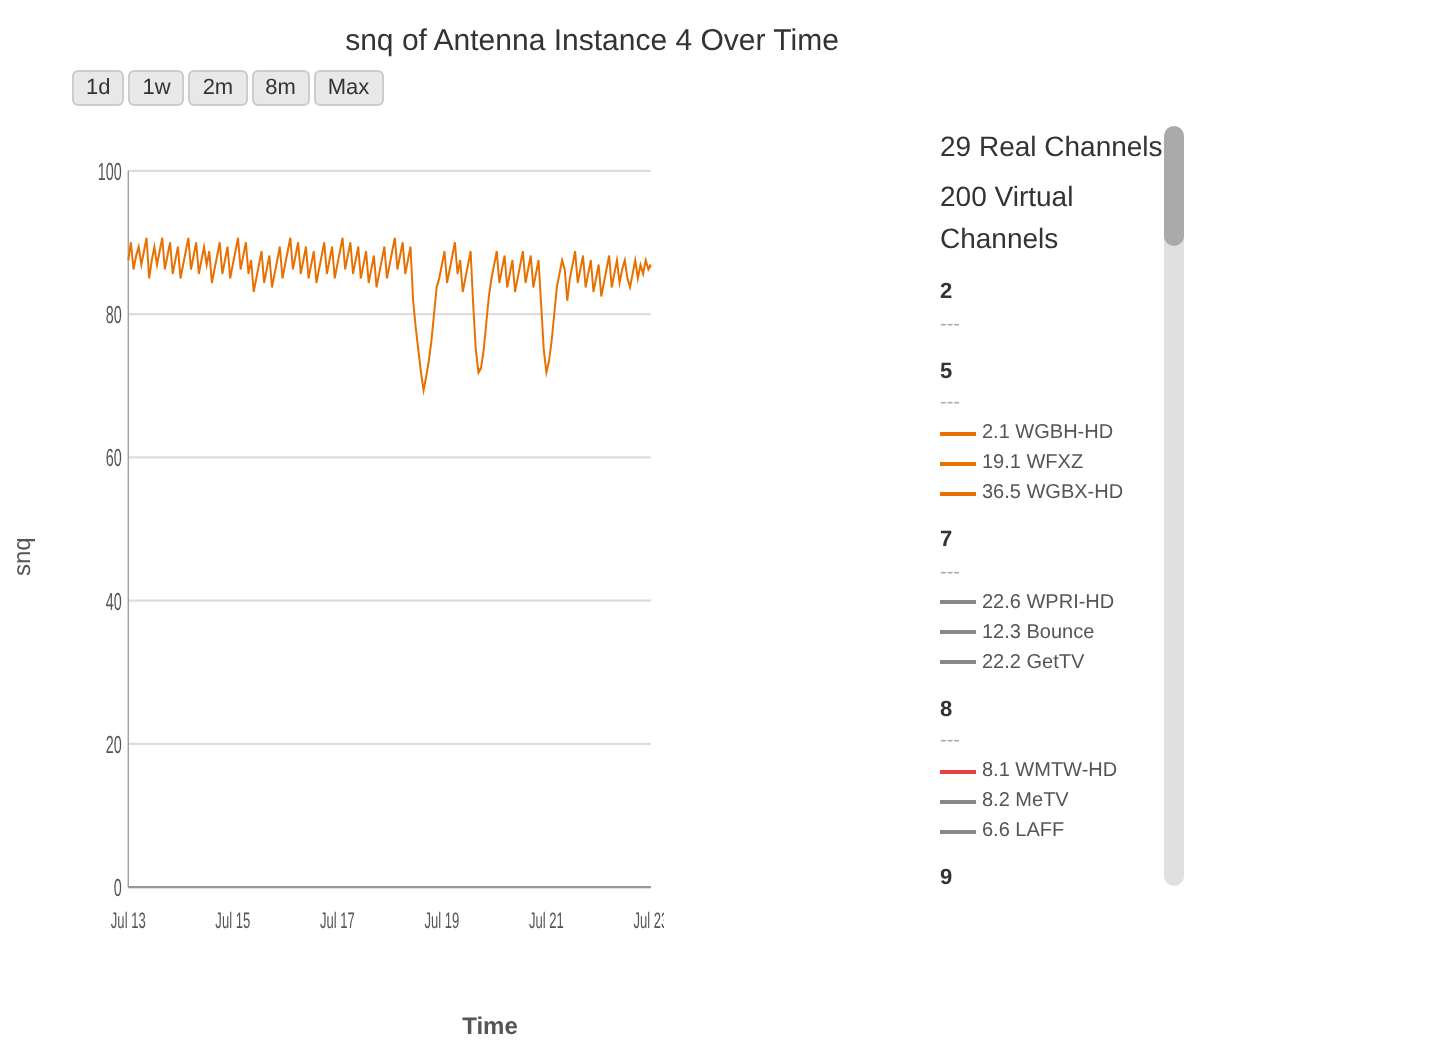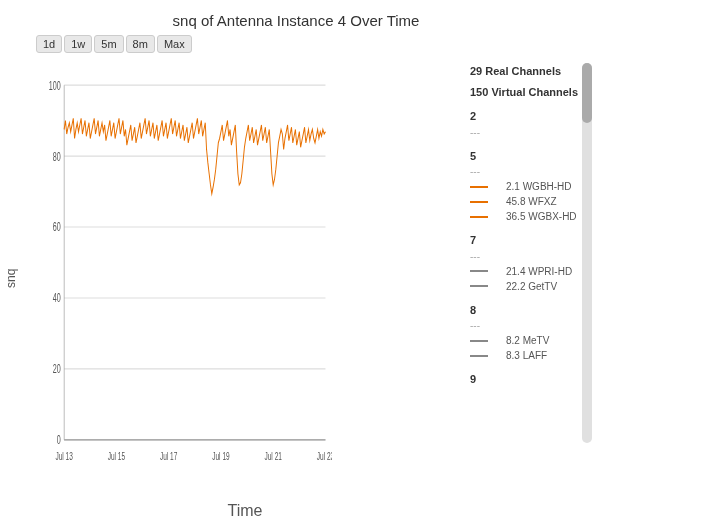--- a/index.html
+++ b/index.html
@@ -84,53 +84,54 @@
       font-size: 10px;
       color: #333;
       padding-top: 30px;
       padding-left: 8px;
       position: relative;
       overflow-y: auto;
       max-height: 420px;
       line-height: 1.5;
     }
     .legend-header {
-      font-size: 11px;
-      font-weight: bold;
+      font-size: 14px;
+      font-weight: normal;
       color: #333;
       margin-bottom: 4px;
     }
     .legend-group-num {
       font-size: 11px;
       font-weight: bold;
       margin-top: 8px;
       color: #333;
     }
     .legend-dash {
       color: #aaa;
       font-size: 10px;
     }
     .legend-item {
       display: flex;
       align-items: center;
-      gap: 18px;
+      gap: 3px;
       font-size: 10px;
       color: #555;
     }
     .legend-color-line {
       width: 18px;
       height: 2px;
       display: inline-block;
     }
     .x-axis-label {
       text-align: center;
-      font-size: 16px;
+      font-size: 12px;
       color: #555;
       margin-top: -10px;
       margin-bottom: 4px;
+      font-weight: bold;
     }
     .scrollbar-indicator {
       position: absolute;
       right: 0;
       top: 30px;
       width: 10px;
       height: 380px;
       background: #e0e0e0;
       border-radius: 5px;
     }
@@ -148,21 +149,21 @@
 
 <div class="chart-container">
   <div class="chart-title">snq of Antenna Instance 4 Over Time</div>
   <div class="chart-body">
     <div class="y-axis-label">snq</div>
     <div class="chart-inner">
       <div class="time-buttons">
 
       <button class="time-btn">1d</button>
           <button class="time-btn">1w</button>
-          <button class="time-btn">5m</button>
+          <button class="time-btn">2m</button>
           <button class="time-btn">8m</button>
           <button class="time-btn">Max</button>
         </div>
       <div class="plot-area">
         <svg class="main-chart" viewBox="0 0 450 360" preserveAspectRatio="none">
 
           <line x1="40" y1="340" x2="440" y2="340" stroke="#ddd" stroke-width="1"></line>
           <line x1="40" y1="276" x2="440" y2="276" stroke="#ddd" stroke-width="1"></line>
           <line x1="40" y1="212" x2="440" y2="212" stroke="#ddd" stroke-width="1"></line>
           <line x1="40" y1="148" x2="440" y2="148" stroke="#ddd" stroke-width="1"></line>
@@ -211,56 +212,64 @@
               404,70 406,64 408,58 410,72 412,66 414,60 416,70 418,64 420,60
               422,68 424,72 426,66 428,60 430,68 432,62 434,66 436,60 438,64 440,62
             "></polyline>
         </svg>
       </div>
       <div class="x-axis-label">Time</div>
     </div>
     <div class="legend-panel">
 
     <div class="legend-header">29 Real Channels</div>
-        <div class="legend-header">150 Virtual Channels</div>
+        <div class="legend-header">200 Virtual Channels</div>
         <div class="legend-group-num">2</div>
         <div class="legend-dash">---</div>
         <div class="legend-group-num">5</div>
         <div class="legend-dash">---</div>
         <div class="legend-item">
           <span class="legend-color-line" style="background: rgb(232, 112, 0);"></span>
           <span>2.1 WGBH-HD</span>
         </div>
         <div class="legend-item">
           <span class="legend-color-line" style="background: rgb(232, 112, 0);"></span>
-          <span>45.8 WFXZ</span>
+          <span>19.1 WFXZ</span>
         </div>
         <div class="legend-item">
           <span class="legend-color-line" style="background: rgb(232, 112, 0);"></span>
           <span>36.5 WGBX-HD</span>
         </div>
         <div class="legend-group-num">7</div>
         <div class="legend-dash">---</div>
         <div class="legend-item">
           <span class="legend-color-line" style="background: rgb(136, 136, 136);"></span>
-          <span>21.4 WPRI-HD</span>
+          <span>22.6 WPRI-HD</span>
+        </div>
+        <div class="legend-item">
+          <span class="legend-color-line" style="background: rgb(136, 136, 136);"></span>
+          <span>12.3 Bounce</span>
         </div>
         <div class="legend-item">
           <span class="legend-color-line" style="background: rgb(136, 136, 136);"></span>
           <span>22.2 GetTV</span>
         </div>
         <div class="legend-group-num">8</div>
         <div class="legend-dash">---</div>
         <div class="legend-item">
+          <span class="legend-color-line" style="background: rgb(232, 64, 64);"></span>
+          <span>8.1 WMTW-HD</span>
+        </div>
+        <div class="legend-item">
           <span class="legend-color-line" style="background: rgb(136, 136, 136);"></span>
           <span>8.2 MeTV</span>
         </div>
         <div class="legend-item">
           <span class="legend-color-line" style="background: rgb(136, 136, 136);"></span>
-          <span>8.3 LAFF</span>
+          <span>6.6 LAFF</span>
         </div>
         <div class="legend-group-num">9</div>
       </div>
     <div class="scrollbar-indicator">
       <div class="scrollbar-thumb"></div>
     </div>
   </div>
 </div>
 
 </body></html>

